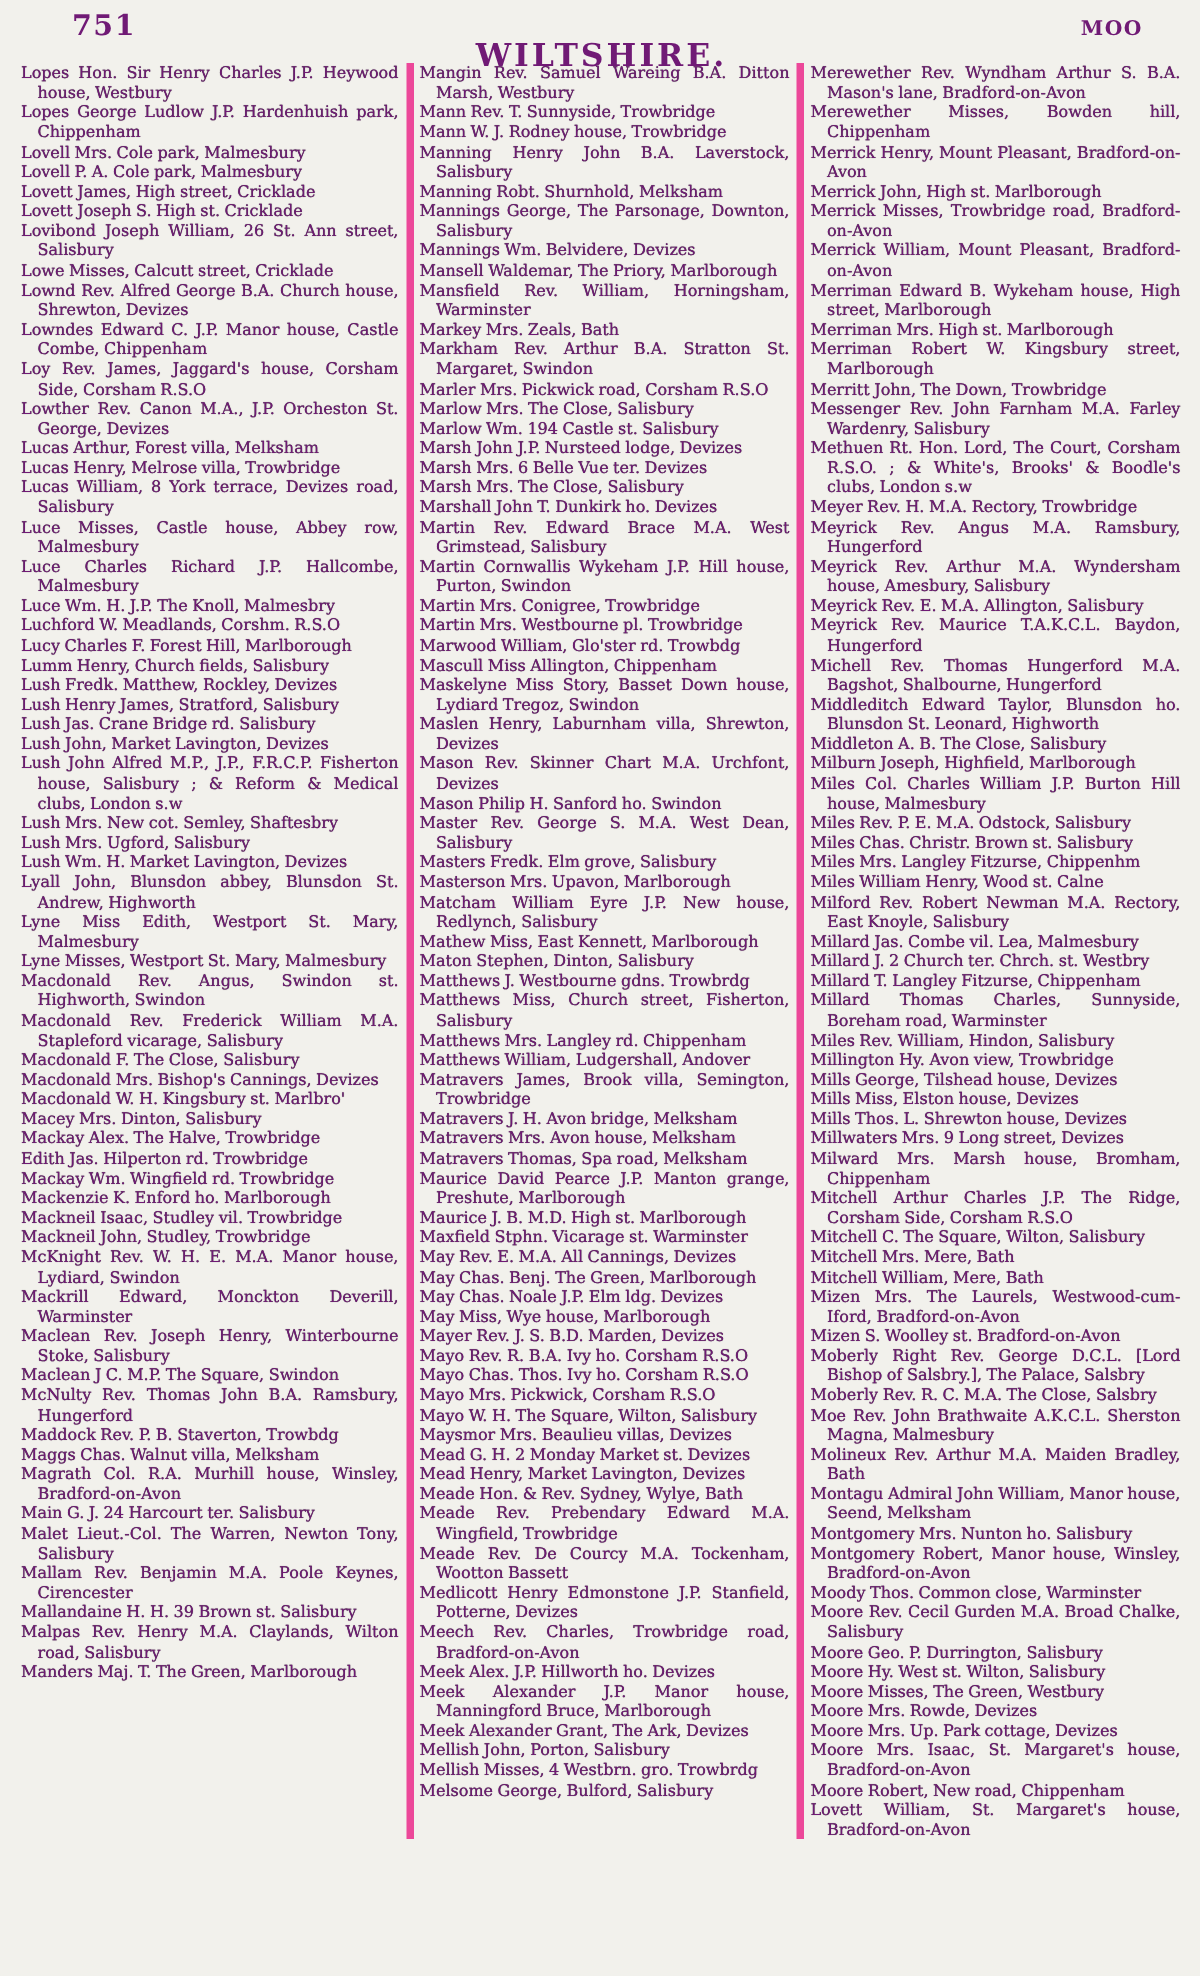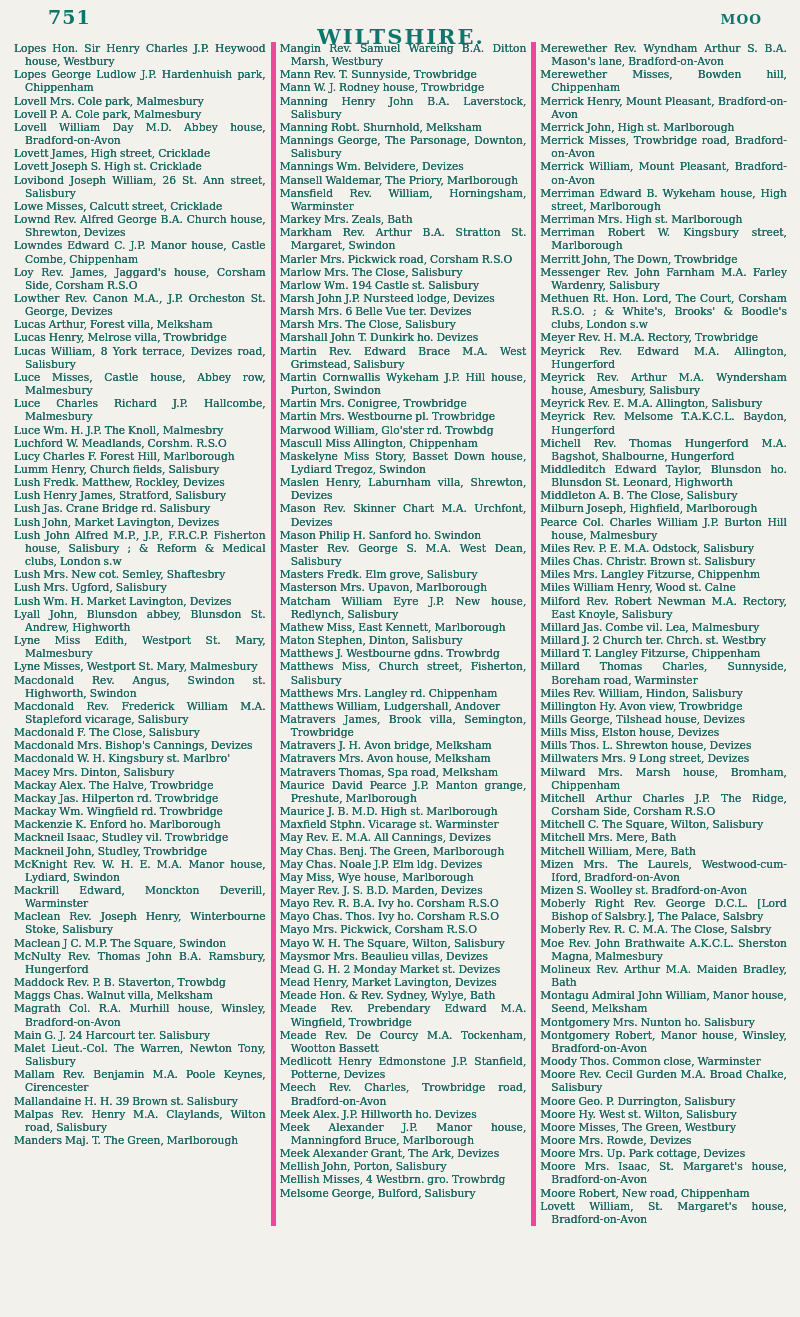--- a/index.html
+++ b/index.html
@@ -10,21 +10,21 @@
     background: #f2f1ec;
     overflow: hidden;
   }
   .page {
     position: relative;
     width: 800px;
     height: 1317px;
     box-sizing: border-box;
     padding: 4px 8px 0 10px;
     font-family: "DejaVu Serif", serif;
-    color: #0f766e;
+    color: #701a75;
   }
   .page-header {
     position: relative;
     height: 34px;
   }
   .page-number {
     position: absolute;
     left: 38px;
     top: 2px;
     font-size: 19px;
@@ -82,21 +82,20 @@
     <span class="page-number">751</span>
     <span class="page-title">WILTSHIRE.</span>
     <span class="corner-ref">MOO</span>
   </div>
   <div class="columns">
     <section class="col" id="col-0">
         <p class="entry">Lopes Hon. Sir Henry Charles J.P. Heywood house, Westbury</p>
         <p class="entry">Lopes George Ludlow J.P. Hardenhuish park, Chippenham</p>
         <p class="entry">Lovell Mrs. Cole park, Malmesbury</p>
         <p class="entry">Lovell P. A. Cole park, Malmesbury</p>
-        <p class="entry">Lovell William Day M.D. Abbey house, Bradford-on-Avon</p>
         <p class="entry">Lovett James, High street, Cricklade</p>
         <p class="entry">Lovett Joseph S. High st. Cricklade</p>
         <p class="entry">Lovibond Joseph William, 26 St. Ann street, Salisbury</p>
         <p class="entry">Lowe Misses, Calcutt street, Cricklade</p>
         <p class="entry">Lownd Rev. Alfred George B.A. Church house, Shrewton, Devizes</p>
         <p class="entry">Lowndes Edward C. J.P. Manor house, Castle Combe, Chippenham</p>
         <p class="entry">Loy Rev. James, Jaggard's house, Corsham Side, Corsham R.S.O</p>
         <p class="entry">Lowther Rev. Canon M.A., J.P. Orcheston St. George, Devizes</p>
         <p class="entry">Lucas Arthur, Forest villa, Melksham</p>
         <p class="entry">Lucas Henry, Melrose villa, Trowbridge</p>
@@ -118,21 +117,21 @@
         <p class="entry">Lyall John, Blunsdon abbey, Blunsdon St. Andrew, Highworth</p>
         <p class="entry">Lyne Miss Edith, Westport St. Mary, Malmesbury</p>
         <p class="entry">Lyne Misses, Westport St. Mary, Malmesbury</p>
         <p class="entry">Macdonald Rev. Angus, Swindon st. Highworth, Swindon</p>
         <p class="entry">Macdonald Rev. Frederick William M.A. Stapleford vicarage, Salisbury</p>
         <p class="entry">Macdonald F. The Close, Salisbury</p>
         <p class="entry">Macdonald Mrs. Bishop's Cannings, Devizes</p>
         <p class="entry">Macdonald W. H. Kingsbury st. Marlbro'</p>
         <p class="entry">Macey Mrs. Dinton, Salisbury</p>
         <p class="entry">Mackay Alex. The Halve, Trowbridge</p>
-        <p class="entry">Mackay Jas. Hilperton rd. Trowbridge</p>
+        <p class="entry">Edith Jas. Hilperton rd. Trowbridge</p>
         <p class="entry">Mackay Wm. Wingfield rd. Trowbridge</p>
         <p class="entry">Mackenzie K. Enford ho. Marlborough</p>
         <p class="entry">Mackneil Isaac, Studley vil. Trowbridge</p>
         <p class="entry">Mackneil John, Studley, Trowbridge</p>
         <p class="entry">McKnight Rev. W. H. E. M.A. Manor house, Lydiard, Swindon</p>
         <p class="entry">Mackrill Edward, Monckton Deverill, Warminster</p>
         <p class="entry">Maclean Rev. Joseph Henry, Winterbourne Stoke, Salisbury</p>
         <p class="entry">Maclean J C. M.P. The Square, Swindon</p>
         <p class="entry">McNulty Rev. Thomas John B.A. Ramsbury, Hungerford</p>
         <p class="entry">Maddock Rev. P. B. Staverton, Trowbdg</p>
@@ -222,29 +221,29 @@
         <p class="entry">Merrick John, High st. Marlborough</p>
         <p class="entry">Merrick Misses, Trowbridge road, Bradford-on-Avon</p>
         <p class="entry">Merrick William, Mount Pleasant, Bradford-on-Avon</p>
         <p class="entry">Merriman Edward B. Wykeham house, High street, Marlborough</p>
         <p class="entry">Merriman Mrs. High st. Marlborough</p>
         <p class="entry">Merriman Robert W. Kingsbury street, Marlborough</p>
         <p class="entry">Merritt John, The Down, Trowbridge</p>
         <p class="entry">Messenger Rev. John Farnham M.A. Farley Wardenry, Salisbury</p>
         <p class="entry">Methuen Rt. Hon. Lord, The Court, Corsham R.S.O. ; &amp; White's, Brooks' &amp; Boodle's clubs, London s.w</p>
         <p class="entry">Meyer Rev. H. M.A. Rectory, Trowbridge</p>
-        <p class="entry">Meyrick Rev. Edward M.A. Allington, Hungerford</p>
+        <p class="entry">Meyrick Rev. Angus M.A. Ramsbury, Hungerford</p>
         <p class="entry">Meyrick Rev. Arthur M.A. Wyndersham house, Amesbury, Salisbury</p>
         <p class="entry">Meyrick Rev. E. M.A. Allington, Salisbury</p>
-        <p class="entry">Meyrick Rev. Melsome T.A.K.C.L. Baydon, Hungerford</p>
+        <p class="entry">Meyrick Rev. Maurice T.A.K.C.L. Baydon, Hungerford</p>
         <p class="entry">Michell Rev. Thomas Hungerford M.A. Bagshot, Shalbourne, Hungerford</p>
         <p class="entry">Middleditch Edward Taylor, Blunsdon ho. Blunsdon St. Leonard, Highworth</p>
         <p class="entry">Middleton A. B. The Close, Salisbury</p>
         <p class="entry">Milburn Joseph, Highfield, Marlborough</p>
-        <p class="entry">Pearce Col. Charles William J.P. Burton Hill house, Malmesbury</p>
+        <p class="entry">Miles Col. Charles William J.P. Burton Hill house, Malmesbury</p>
         <p class="entry">Miles Rev. P. E. M.A. Odstock, Salisbury</p>
         <p class="entry">Miles Chas. Christr. Brown st. Salisbury</p>
         <p class="entry">Miles Mrs. Langley Fitzurse, Chippenhm</p>
         <p class="entry">Miles William Henry, Wood st. Calne</p>
         <p class="entry">Milford Rev. Robert Newman M.A. Rectory, East Knoyle, Salisbury</p>
         <p class="entry">Millard Jas. Combe vil. Lea, Malmesbury</p>
         <p class="entry">Millard J. 2 Church ter. Chrch. st. Westbry</p>
         <p class="entry">Millard T. Langley Fitzurse, Chippenham</p>
         <p class="entry">Millard Thomas Charles, Sunnyside, Boreham road, Warminster</p>
         <p class="entry">Miles Rev. William, Hindon, Salisbury</p>

